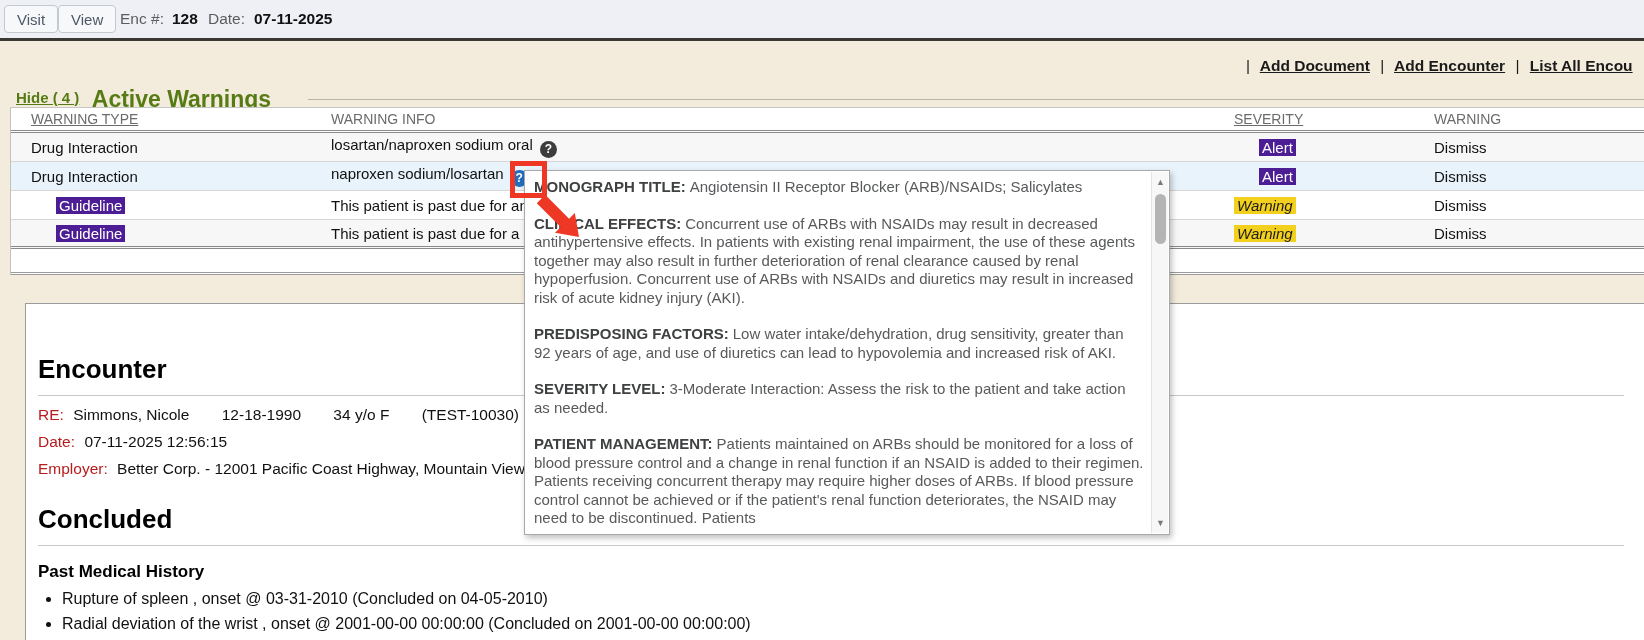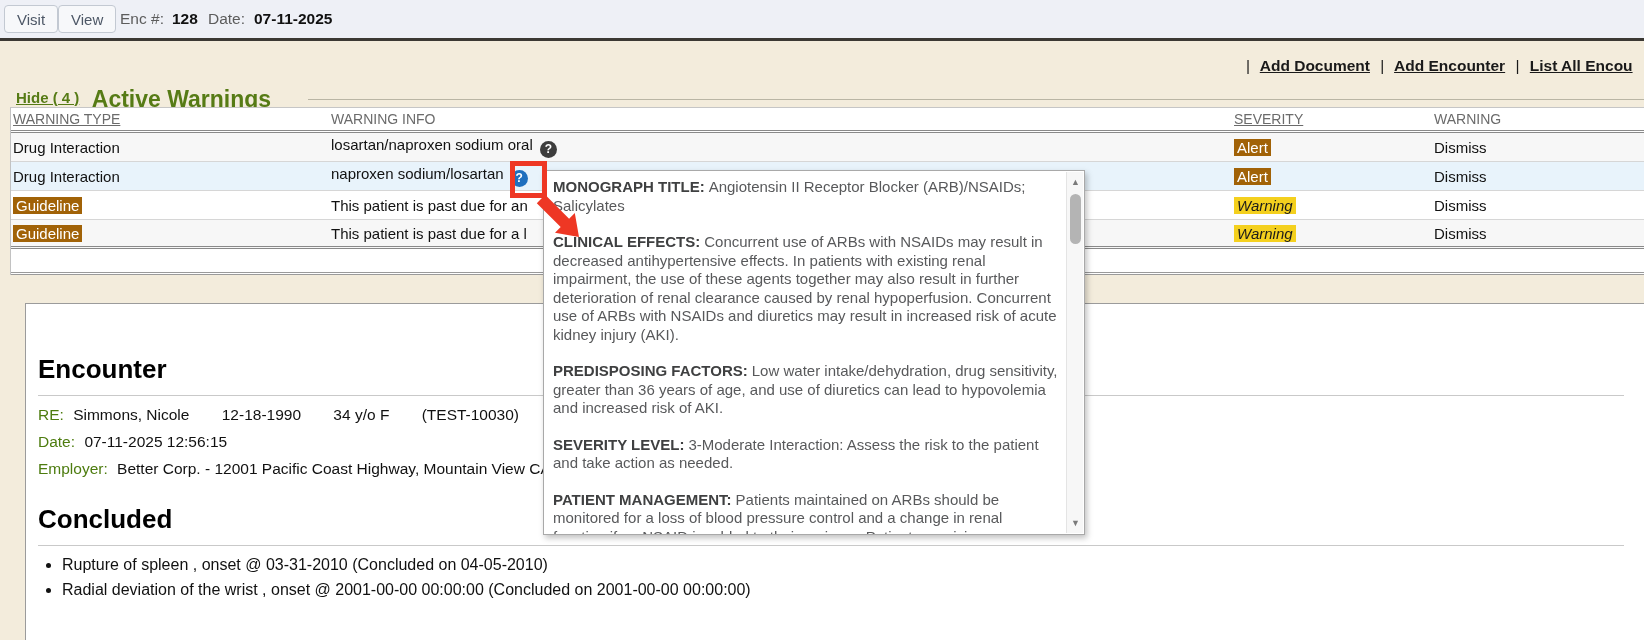--- a/index.html
+++ b/index.html
@@ -29,56 +29,56 @@
   
   .aw-head { position:absolute; left:16px; top:86px; white-space:nowrap; }
   .aw-head .hide { color:#567b15; font-weight:bold; font-size:15px;
     text-decoration:underline; cursor:pointer; vertical-align:4px; }
   .aw-head .title { color:#567b15; font-weight:bold; font-size:23px; margin-left:8px; }
   .aw-rule { position:absolute; left:308px; top:99px; width:1336px; height:1px; background:#b9b5a4; }
 
   .wtable { position:absolute; left:10px; top:107px; width:1634px;
     background:#fff; border-left:1px solid #c2c2c2; border-top:1px solid #c6c6c6; }
   .wrow { display:grid; grid-template-columns:320px 893px 200px 1fr; align-items:center; }
-  .wrow > div:nth-child(1){ padding-left:2px; }
+  .wrow > div:nth-child(1){ padding-left:20px; }
   .wrow > div:nth-child(3){ padding-left:10px; }
   .wrow > div:nth-child(4){ padding-left:10px; }
   .whead { height:25px; border-bottom:3px double #8a8a8a; color:#6b6b6b; font-size:14px; }
   .whead .sortable { text-decoration:underline; cursor:pointer; }
   .wr { height:29px; font-size:15px; color:#111; border-bottom:1px solid #d6d6d6; }
   .wr.bg-gray { background:#f7f7f7; }
   .wr.bg-blue { background:#e8f3fb; }
   .wr.bg-white{ background:#ffffff; }
   .wr.last { border-bottom:3px double #8a8a8a; }
   .wfoot { height:26px; background:#fff; border-bottom:3px double #9a9a9a; }
 
-  .badge-red { background:#a16207; color:#fff; padding:0 3px; }
+  .badge-red { background:#4c1d95; color:#fff; padding:0 3px;margin-left:25px; }
   .badge-yellow { background:#f4d01e; color:#1a1a1a; padding:0 3px;font-style:italic; }
   .dismiss { cursor:pointer; }
   .help { display:inline-flex; width:17px; height:17px; border-radius:50%;
     color:#fff; font-size:12px; font-weight:bold; align-items:center;
     justify-content:center; margin-left:7px; vertical-align:-3px; cursor:pointer; }
   .help-dark { background:#3d3d3d; }
   .help-blue { background:#1f6fbe; }
 
   
   .panel { position:absolute; left:25px; top:303px; width:1619px; height:400px;
     background:#fff; border:1px solid #9b9b9b; border-right:none; padding:50px 20px 0 12px; }
   .panel h1 { font-size:26px; font-weight:bold; color:#000; }
   .panel hr { border:none; border-top:1px solid #c9c9c9; margin:10px 0 10px 0; }
   .pline { font-size:15.5px; color:#111; margin:0 0 9px 0; }
-  .pline .glab { color:#4d7c0f; margin-right:5px; }
+  .pline .glab { color:#b91c1c; margin-right:5px; }
   .pline .gap { margin-right:28px; }
   .subj { margin-top:26px; }
   .pmh-title { font-size:17px; font-weight:bold; color:#000; margin-top:16px; }
   .panel ul { margin:8px 0 0 24px; }
   .panel li { font-size:16px; color:#111; margin-bottom:7px; }
 
   
-  .popup { position:absolute; left:543px; top:170px; width:542px; height:365px;
+  .popup { position:absolute; left:524px; top:170px; width:646px; height:365px;
     background:#fff; border:1px solid #a9a9a9; box-shadow:2px 3px 6px rgba(0,0,0,.25);
     z-index:5; overflow:hidden; }
   .popup-body { position:absolute; left:0; top:0; right:19px; bottom:0;
     padding:7px 6px 0 9px; font-size:15px; line-height:18.5px; color:#58595b; }
   .popup-body p { margin-bottom:18px; }
   .popup-body b { color:#3f4041; margin-right:4px; }
   .sbar { position:absolute; top:1px; right:1px; bottom:1px; width:17px;
     background:#f7f7f7; border-left:1px solid #e4e4e4; }
   .sbar .arr { position:absolute; left:0; width:17px; height:16px; color:#7a7a7a;
     font-size:9px; text-align:center; line-height:16px; cursor:pointer; }
@@ -171,31 +171,32 @@
   <p class="pline">
     <span class="glab">Date:</span>
     <span>07-11-2025 12:56:15</span>
   </p>
   <p class="pline">
     <span class="glab">Employer:</span>
     <span>Better Corp. - 12001 Pacific Coast Highway, Mountain View CA</span>
   </p>
   <h1 class="subj">Concluded</h1>
   <hr>
+  <div class="pmh-title">Past Medical History</div>
   <ul>
     <li>Rupture of spleen , onset @ 03-31-2010 (Concluded on 04-05-2010)</li>
     <li>Radial deviation of the wrist , onset @ 2001-00-00 00:00:00 (Concluded on 2001-00-00 00:00:00)</li>
   </ul>
 </div>
 
 <div class="popup">
   <div class="popup-body">
     <p><b>MONOGRAPH TITLE:</b><span>Angiotensin II Receptor Blocker (ARB)/NSAIDs; Salicylates</span></p>
     <p><b>CLINICAL EFFECTS:</b><span>Concurrent use of ARBs with NSAIDs may result in decreased antihypertensive effects. In patients with existing renal impairment, the use of these agents together may also result in further deterioration of renal clearance caused by renal hypoperfusion. Concurrent use of ARBs with NSAIDs and diuretics may result in increased risk of acute kidney injury (AKI).</span></p>
-    <p><b>PREDISPOSING FACTORS:</b><span>Low water intake/dehydration, drug sensitivity, greater than 36 years of age, and use of diuretics can lead to hypovolemia and increased risk of AKI.</span></p>
+    <p><b>PREDISPOSING FACTORS:</b><span>Low water intake/dehydration, drug sensitivity, greater than 92 years of age, and use of diuretics can lead to hypovolemia and increased risk of AKI.</span></p>
     <p><b>SEVERITY LEVEL:</b><span>3-Moderate Interaction: Assess the risk to the patient and take action as needed.</span></p>
     <p><b>PATIENT MANAGEMENT:</b><span>Patients maintained on ARBs should be monitored for a loss of blood pressure control and a change in renal function if an NSAID is added to their regimen. Patients receiving concurrent therapy may require higher doses of ARBs. If blood pressure control cannot be achieved or if the patient's renal function deteriorates, the NSAID may need to be discontinued. Patients</span></p>
   </div>
   <div class="sbar">
     <div class="arr arr-up">▲</div>
     <div class="sthumb"></div>
     <div class="arr arr-dn">▼</div>
   </div>
 </div>
 

